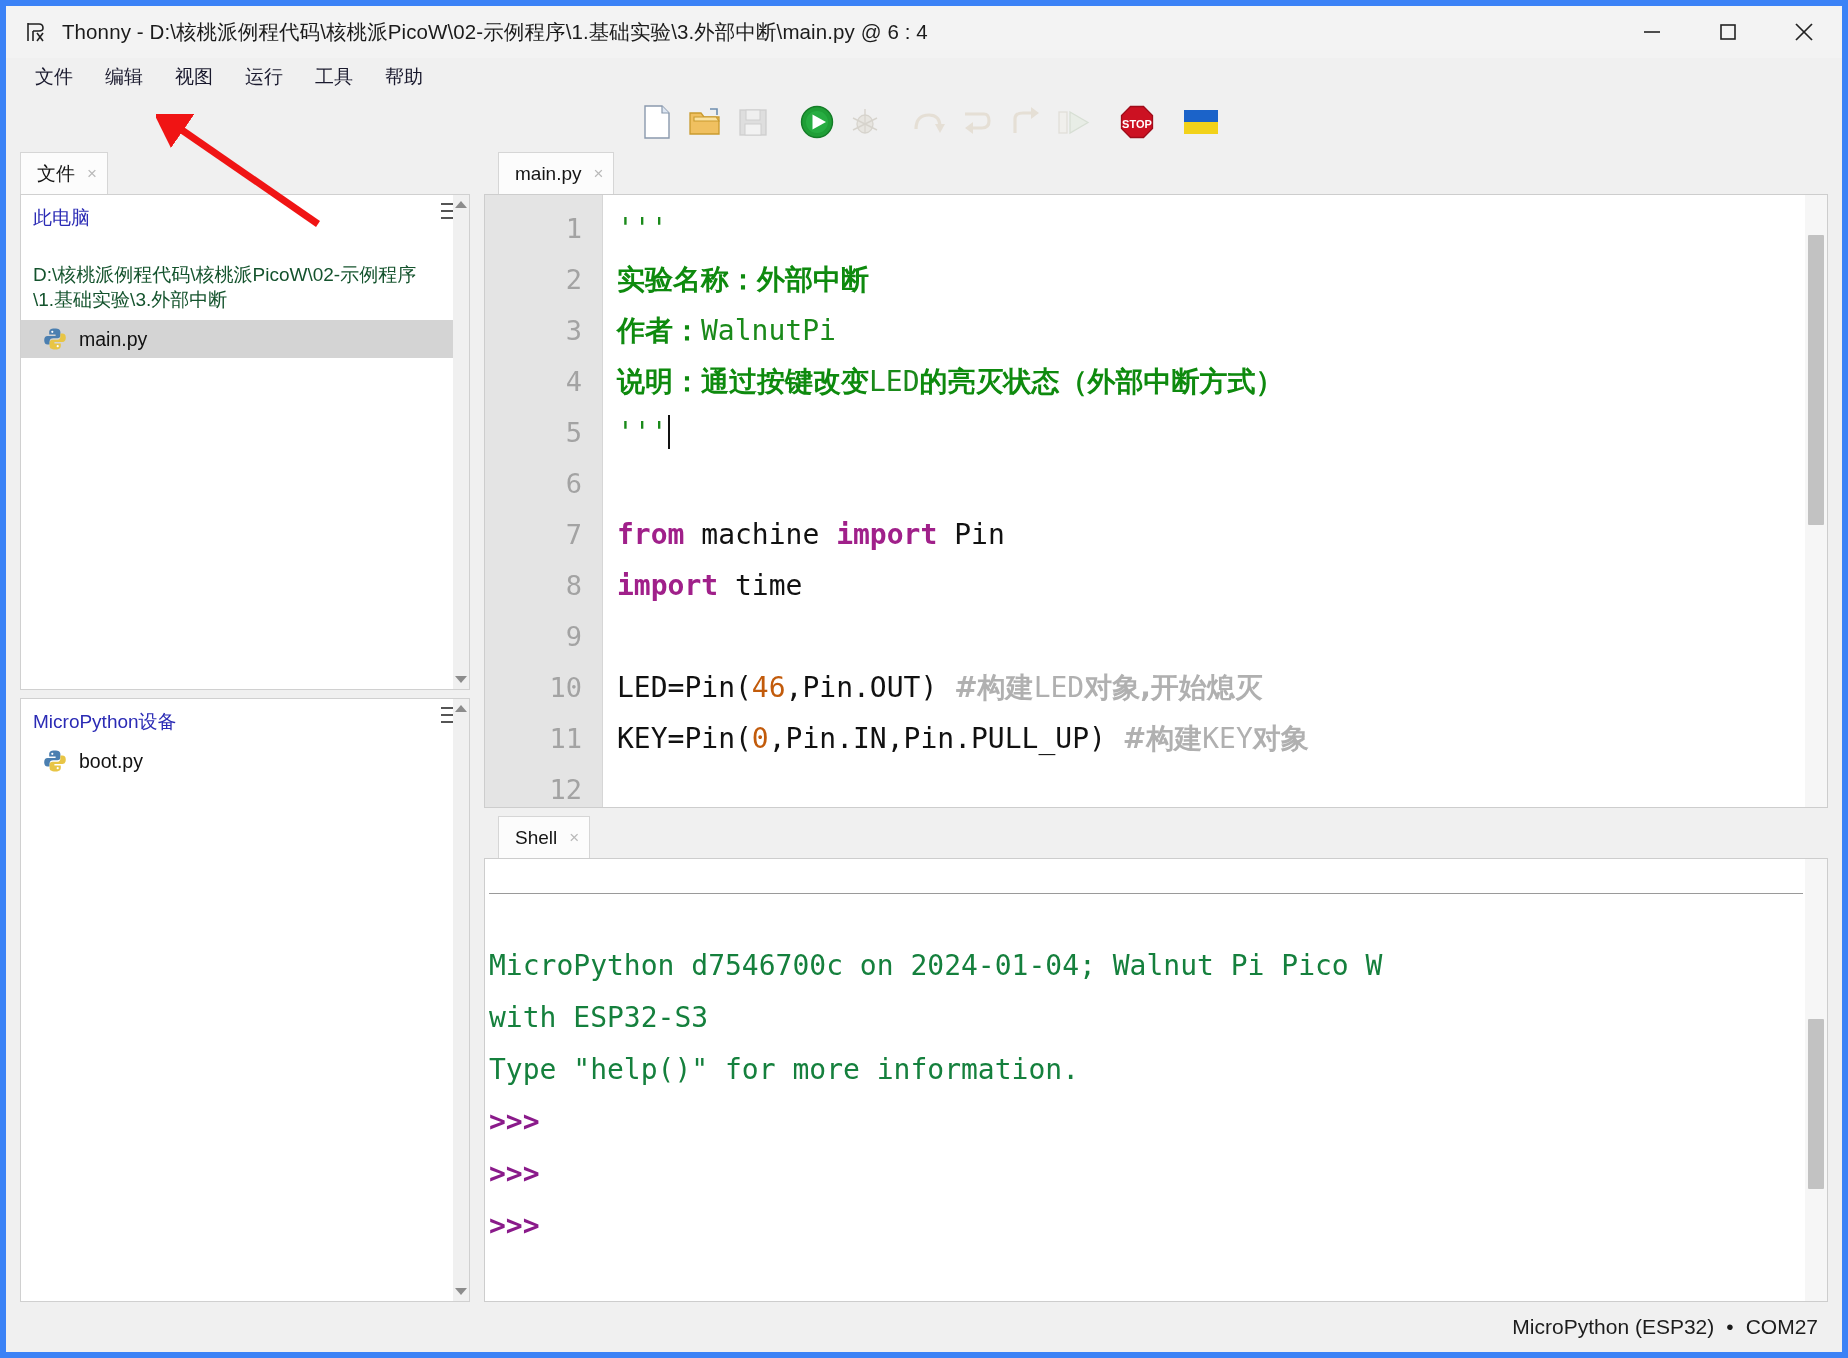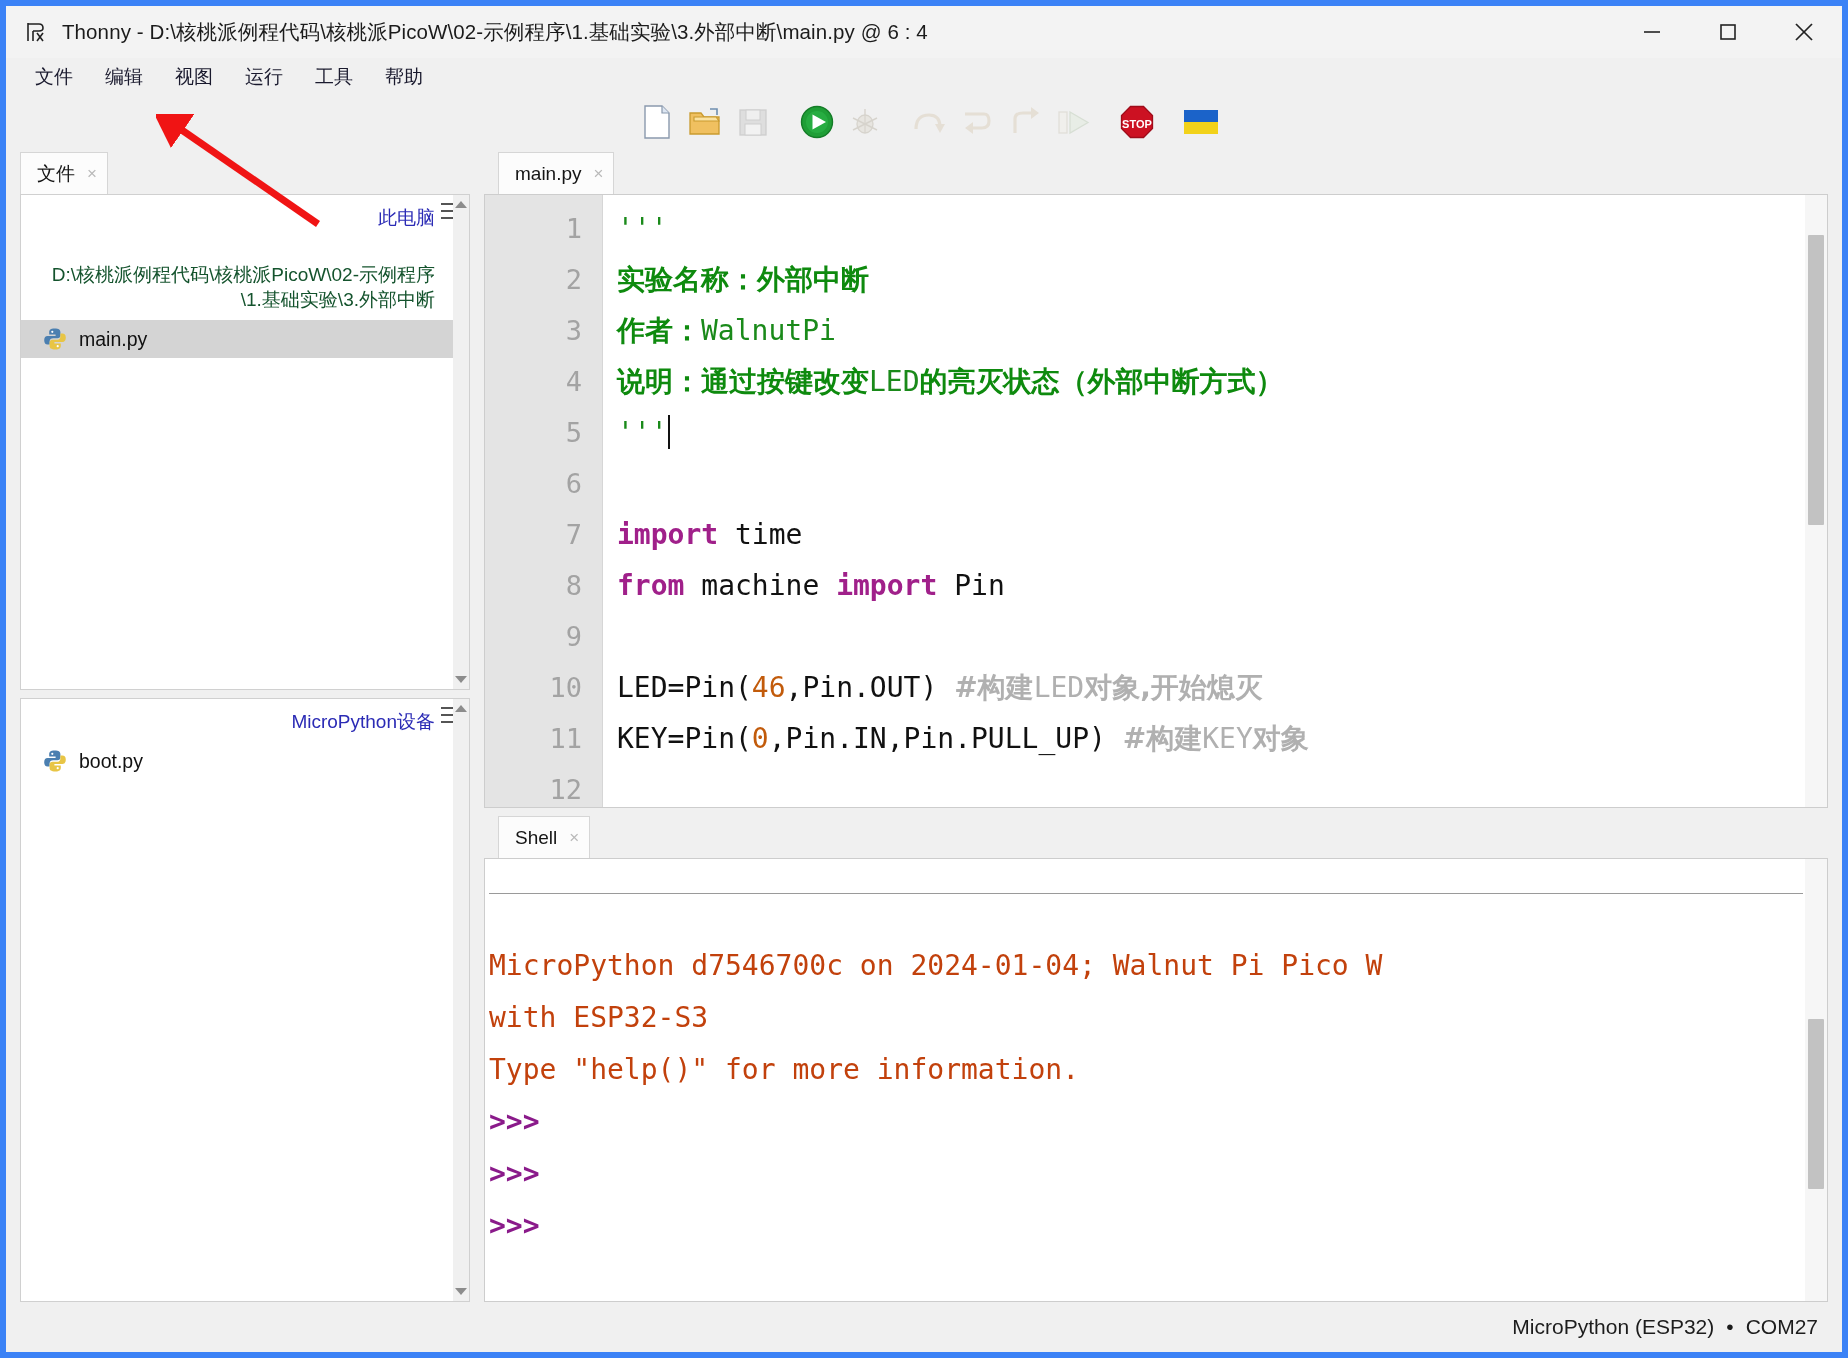--- a/index.html
+++ b/index.html
@@ -107,21 +107,20 @@
     flex: 1 1 auto; min-height: 0;
     display: flex; flex-direction: column;
     padding: 0 14px 0 14px;
   }
   .tree-panel {
     background: #ffffff;
     border: 1px solid #d0d0d0;
     position: relative;
     display: flex; flex-direction: column;
     min-height: 0;
-    text-align: right;
   }
   .tree-panel.top { height: 496px; flex: 0 0 496px; }
   .tree-panel.bottom { flex: 1 1 auto; margin-top: 8px; }
   .tree-header {
     position: relative;
     padding: 10px 34px 8px 12px;
   }
   .tree-header .hamburger {
     position: absolute; right: 10px; top: 8px;
     width: 18px; height: 16px;
@@ -225,21 +224,21 @@
     padding: 16px 0 0 0;
   }
   .shell-rule {
     height: 1px; background: #9a9a9a;
     margin: 18px 24px 0 4px;
   }
   .shell-lines { padding: 46px 30px 0 4px; }
   .sl {
     font-family: "DejaVu Sans Mono", monospace;
     font-size: 28px; line-height: 52px;
-    white-space: pre; color: #c2410c;
+    white-space: pre; color: #15803d;
   }
   .sl.prompt { color: #8a1a8a; font-weight: bold; }
 
   
   .statusbar {
     height: 50px; flex: 0 0 50px;
     background: #f0f0f0;
     display: flex; align-items: center; justify-content: flex-end;
     padding-right: 24px;
     font-size: 21px; color: #1c1c1c;
@@ -491,22 +490,22 @@
               <div>11</div>
               <div>12</div>
             </div>
           <div class="codearea" id="codearea">
               <div class="cl"><span class="tok-str">'''</span></div>
               <div class="cl"><span class="tok-doc-cn">实验名称：外部中断</span></div>
               <div class="cl"><span class="tok-doc-cn">作者：</span><span class="tok-doc-mono">WalnutPi</span></div>
               <div class="cl"><span class="tok-doc-cn">说明：通过按键改变</span><span class="tok-doc-mono">LED</span><span class="tok-doc-cn">的亮灭状态（外部中断方式）</span></div>
               <div class="cl"><span class="tok-str">'''</span><span class="caret"></span></div>
               <div class="cl">&nbsp;</div>
+              <div class="cl"><span class="tok-kw">from</span><span> machine </span><span class="tok-kw">import</span><span> Pin</span></div>
               <div class="cl"><span class="tok-kw">import</span><span> time</span></div>
-              <div class="cl"><span class="tok-kw">from</span><span> machine </span><span class="tok-kw">import</span><span> Pin</span></div>
               <div class="cl">&nbsp;</div>
               <div class="cl"><span>LED=Pin(</span><span class="tok-num">46</span><span>,Pin.OUT) </span><span class="tok-cmt-cn">#构建</span><span class="tok-cmt">LED</span><span class="tok-cmt-cn">对象,开始熄灭</span></div>
               <div class="cl"><span>KEY=Pin(</span><span class="tok-num">0</span><span>,Pin.IN,Pin.PULL_UP) </span><span class="tok-cmt-cn">#构建</span><span class="tok-cmt">KEY</span><span class="tok-cmt-cn">对象</span></div>
             </div>
           <div class="vscroll">
             <div class="thumb" style="top:40px;height:290px;"></div>
           </div>
         </div>
       </div>
 

